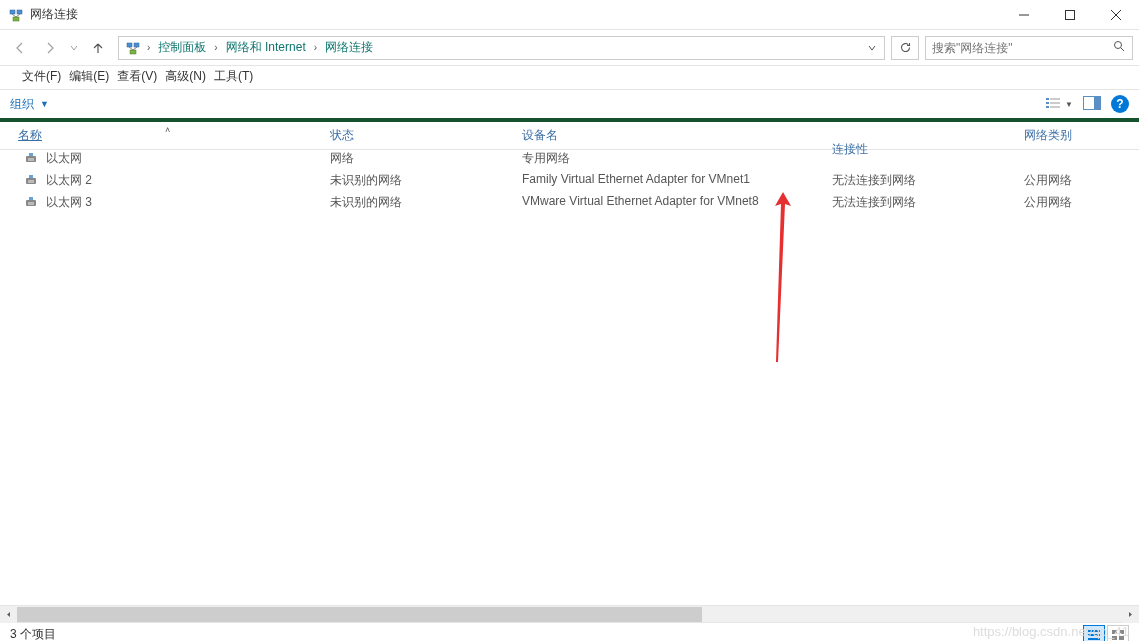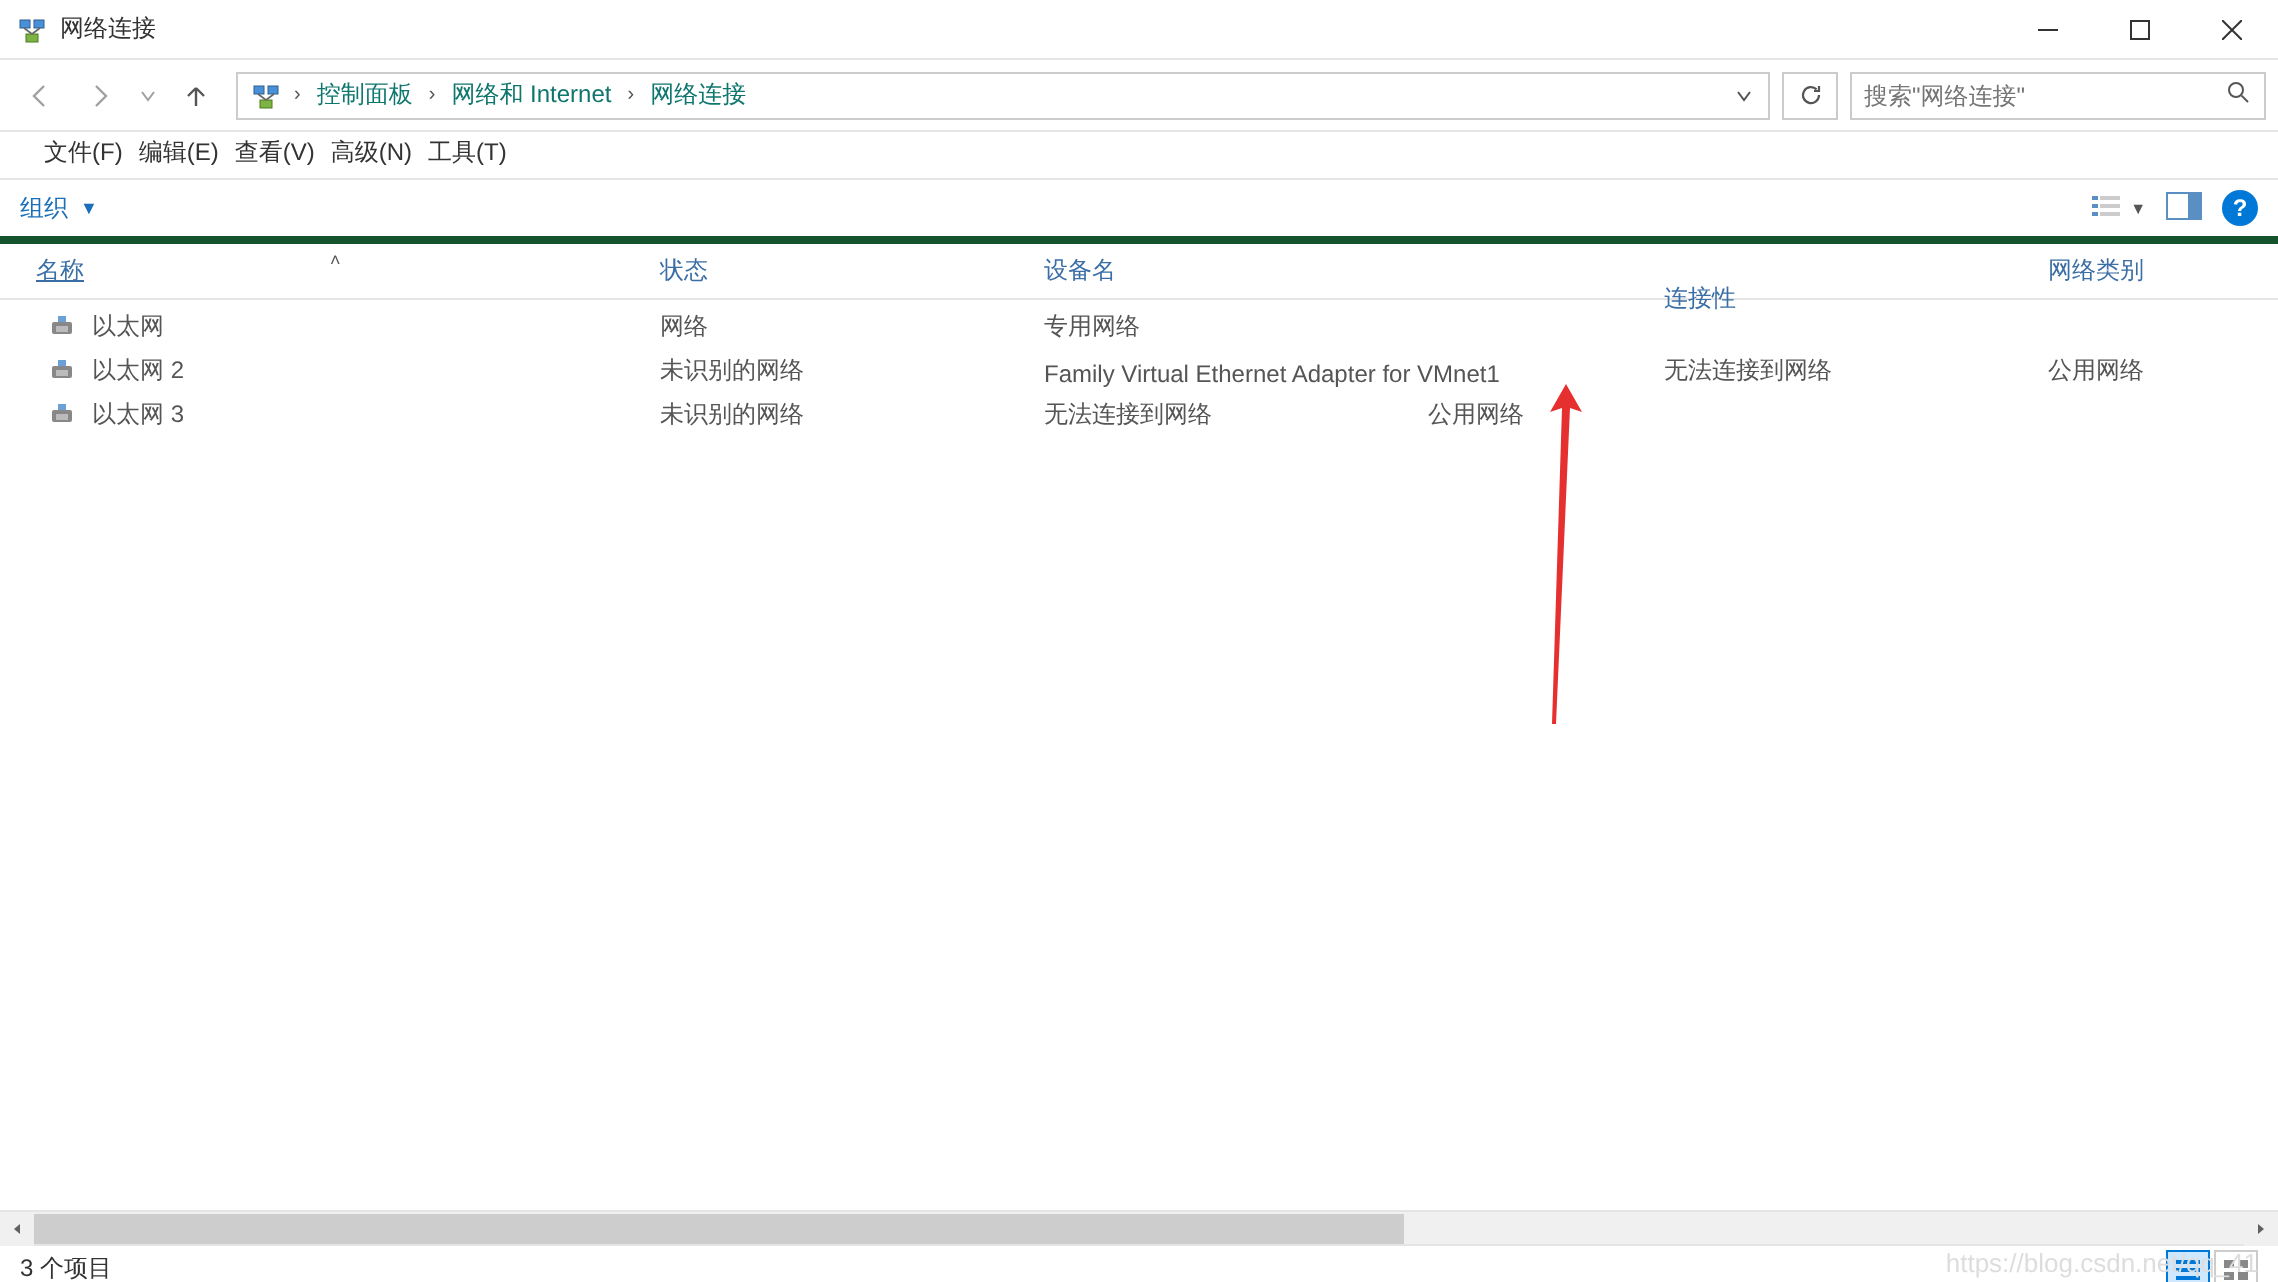--- a/index.html
+++ b/index.html
@@ -39,21 +39,21 @@
     .headers { height: 28px; display: flex; align-items: center; border-bottom: 1px solid #e5e5e5; color: #3a6ea5; position: relative; }
     .col { padding: 0 10px; display: flex; align-items: center; height: 100%; border-right: 1px solid transparent; }
     .col-name { width: 320px; padding-left: 18px; text-decoration: underline; }
     .col-status { width: 192px; }
     .col-device { width: 310px; }
     .col-conn { width: 192px; margin-top: 28px; }
     .col-cat { flex: 1; }
     .sort-ind { position: absolute; left: 165px; top: 3px; color: #555; font-size: 9px; }
     
     .content { height: 455px; overflow: hidden; position: relative; }
-    .row { height: 22px; display: flex; align-items: flex-end; color: #555; }
+    .row { height: 22px; display: flex; align-items: flex-start; color: #555; }
     .cell { padding: 0 10px; white-space: nowrap; overflow: hidden; }
     .cell-name { width: 320px; padding-left: 24px; display: flex; align-items: center; gap: 8px; }
     .cell-status { width: 192px; }
     .cell-device { width: 310px; }
     .cell-conn { width: 192px; }
     .cell-cat { flex: 1; }
     .net-icon { width: 14px; height: 14px; flex-shrink: 0; }
     
     .arrow-annotation { position: absolute; left: 775px; top: 42px; pointer-events: none; }
     
@@ -245,20 +245,21 @@
   <div class="row">
     <div class="cell cell-name">
       <svg class="net-icon" viewBox="0 0 14 14">
           <rect x="2" y="4" width="10" height="6" rx="1" fill="#888"></rect>
           <rect x="4" y="6" width="6" height="3" fill="#bbb"></rect>
           <rect x="5" y="1" width="4" height="3" fill="#6aa2d8"></rect>
         </svg>
       <span>以太网 3</span>
     </div>
     <div class="cell cell-status">未识别的网络</div>
+    <div class="cell cell-device">VMware Virtual Ethernet Adapter for VMnet8</div>
     <div class="cell cell-conn">无法连接到网络</div>
     <div class="cell cell-cat">公用网络</div>
   </div>
 
   <svg class="arrow-annotation" width="20" height="170" viewBox="0 0 20 170">
     <path d="M 8 0 L 0 14 L 6 12 L 1 170 L 3 170 L 10 12 L 16 14 Z" fill="#e63030"></path>
   </svg>
 </div>
 
 <div class="hscroll">

